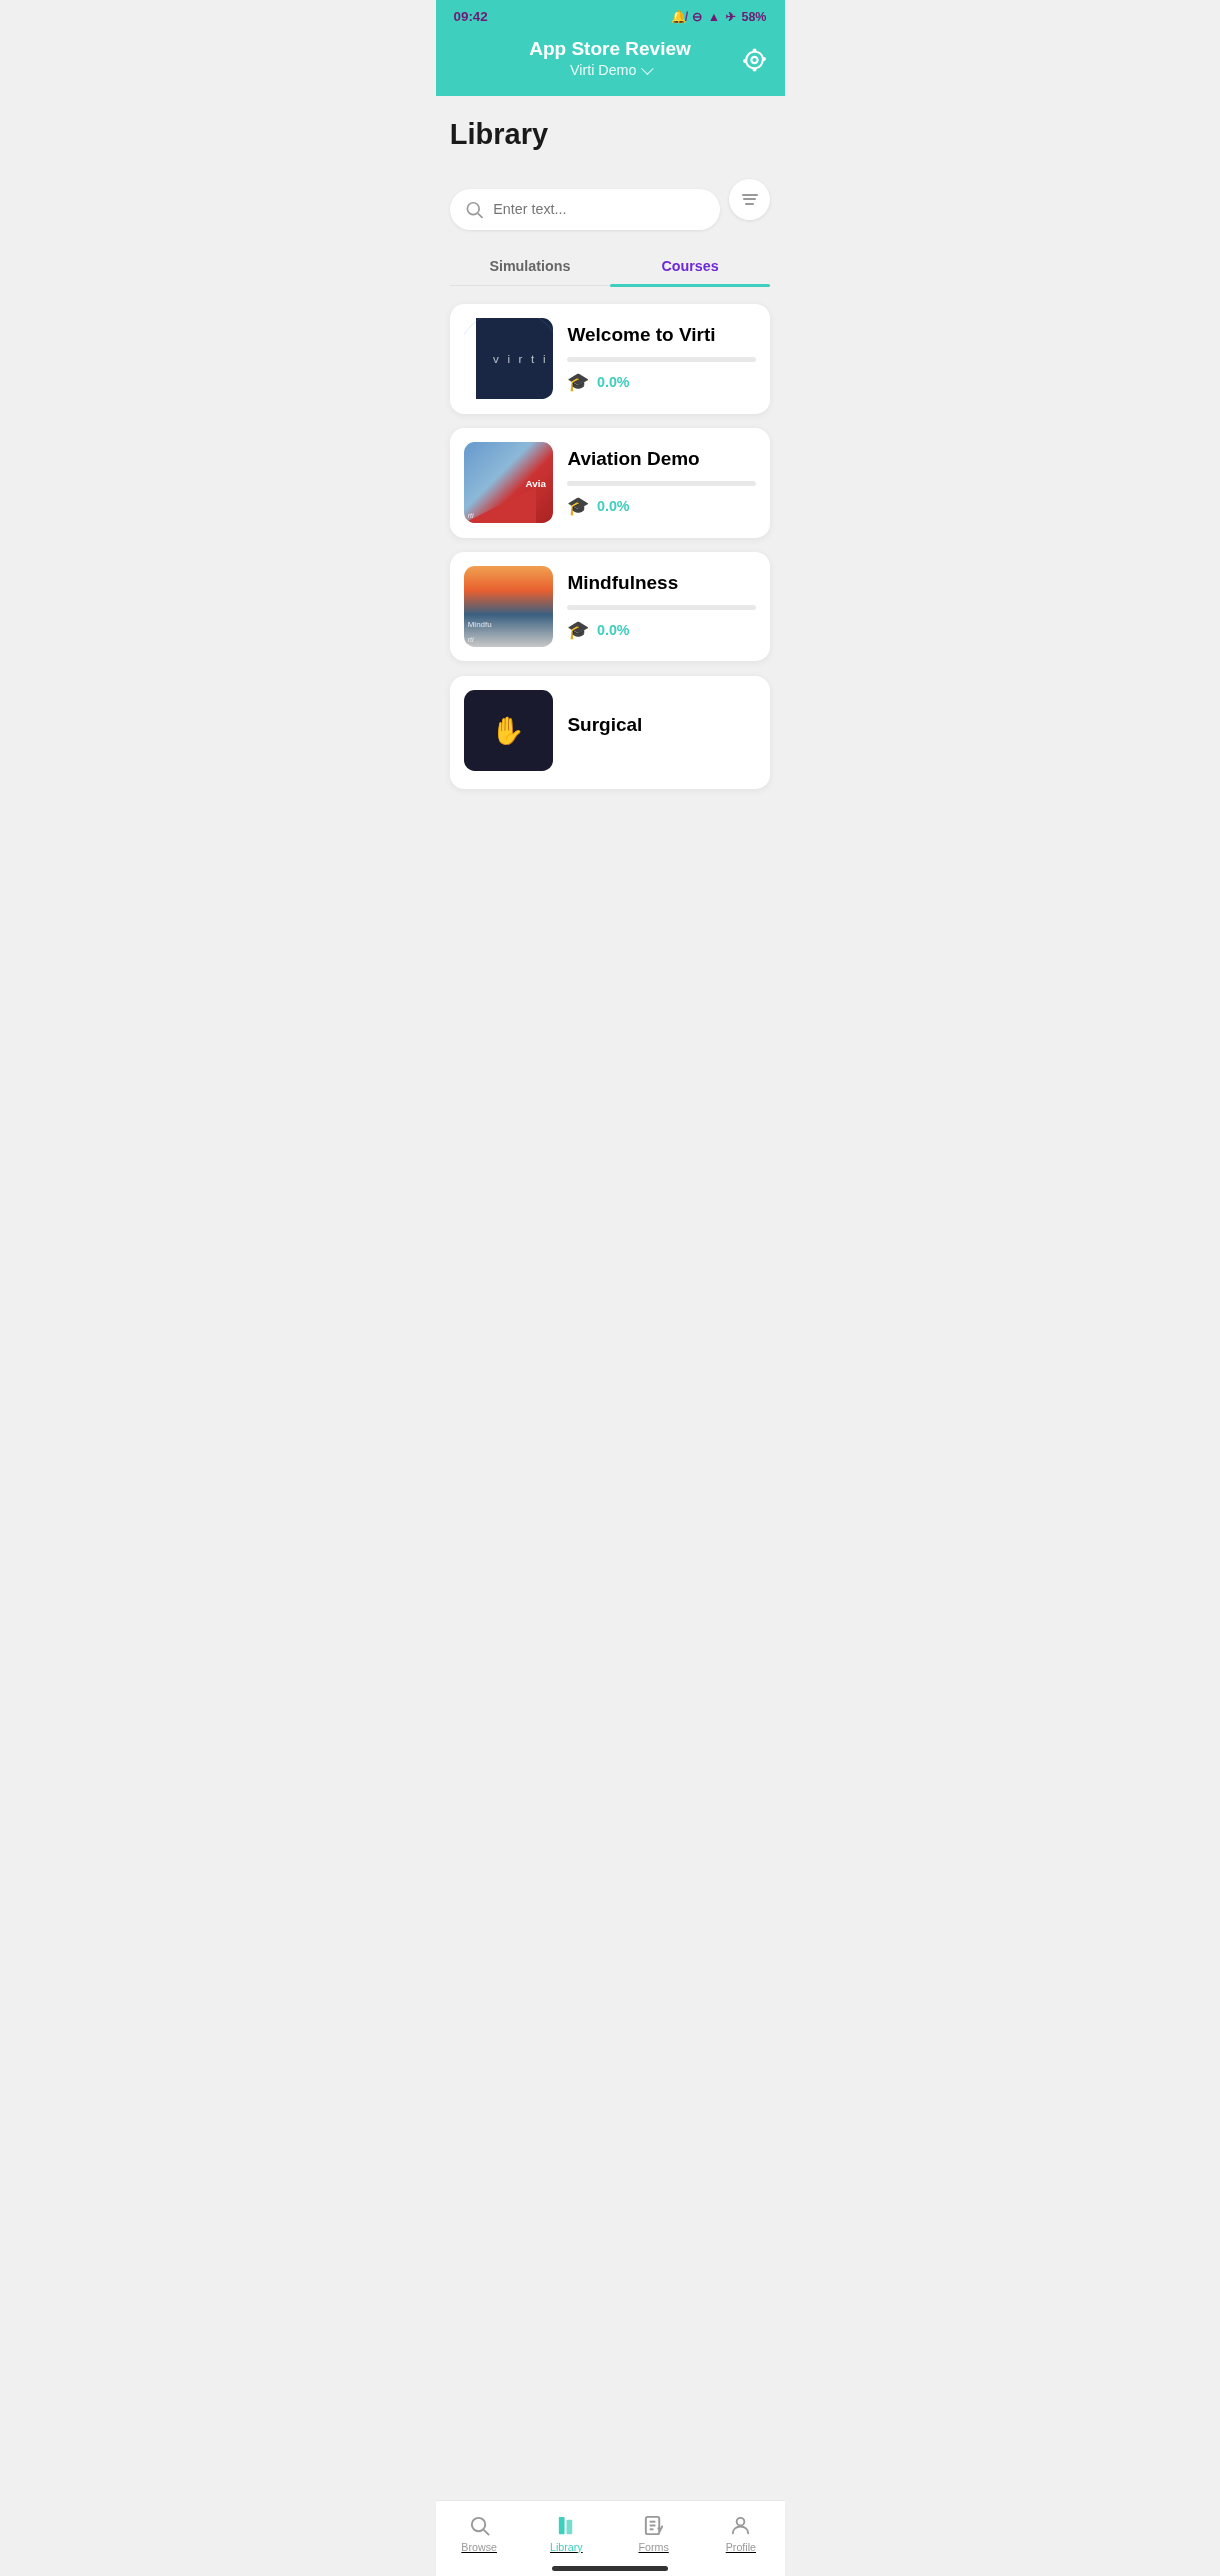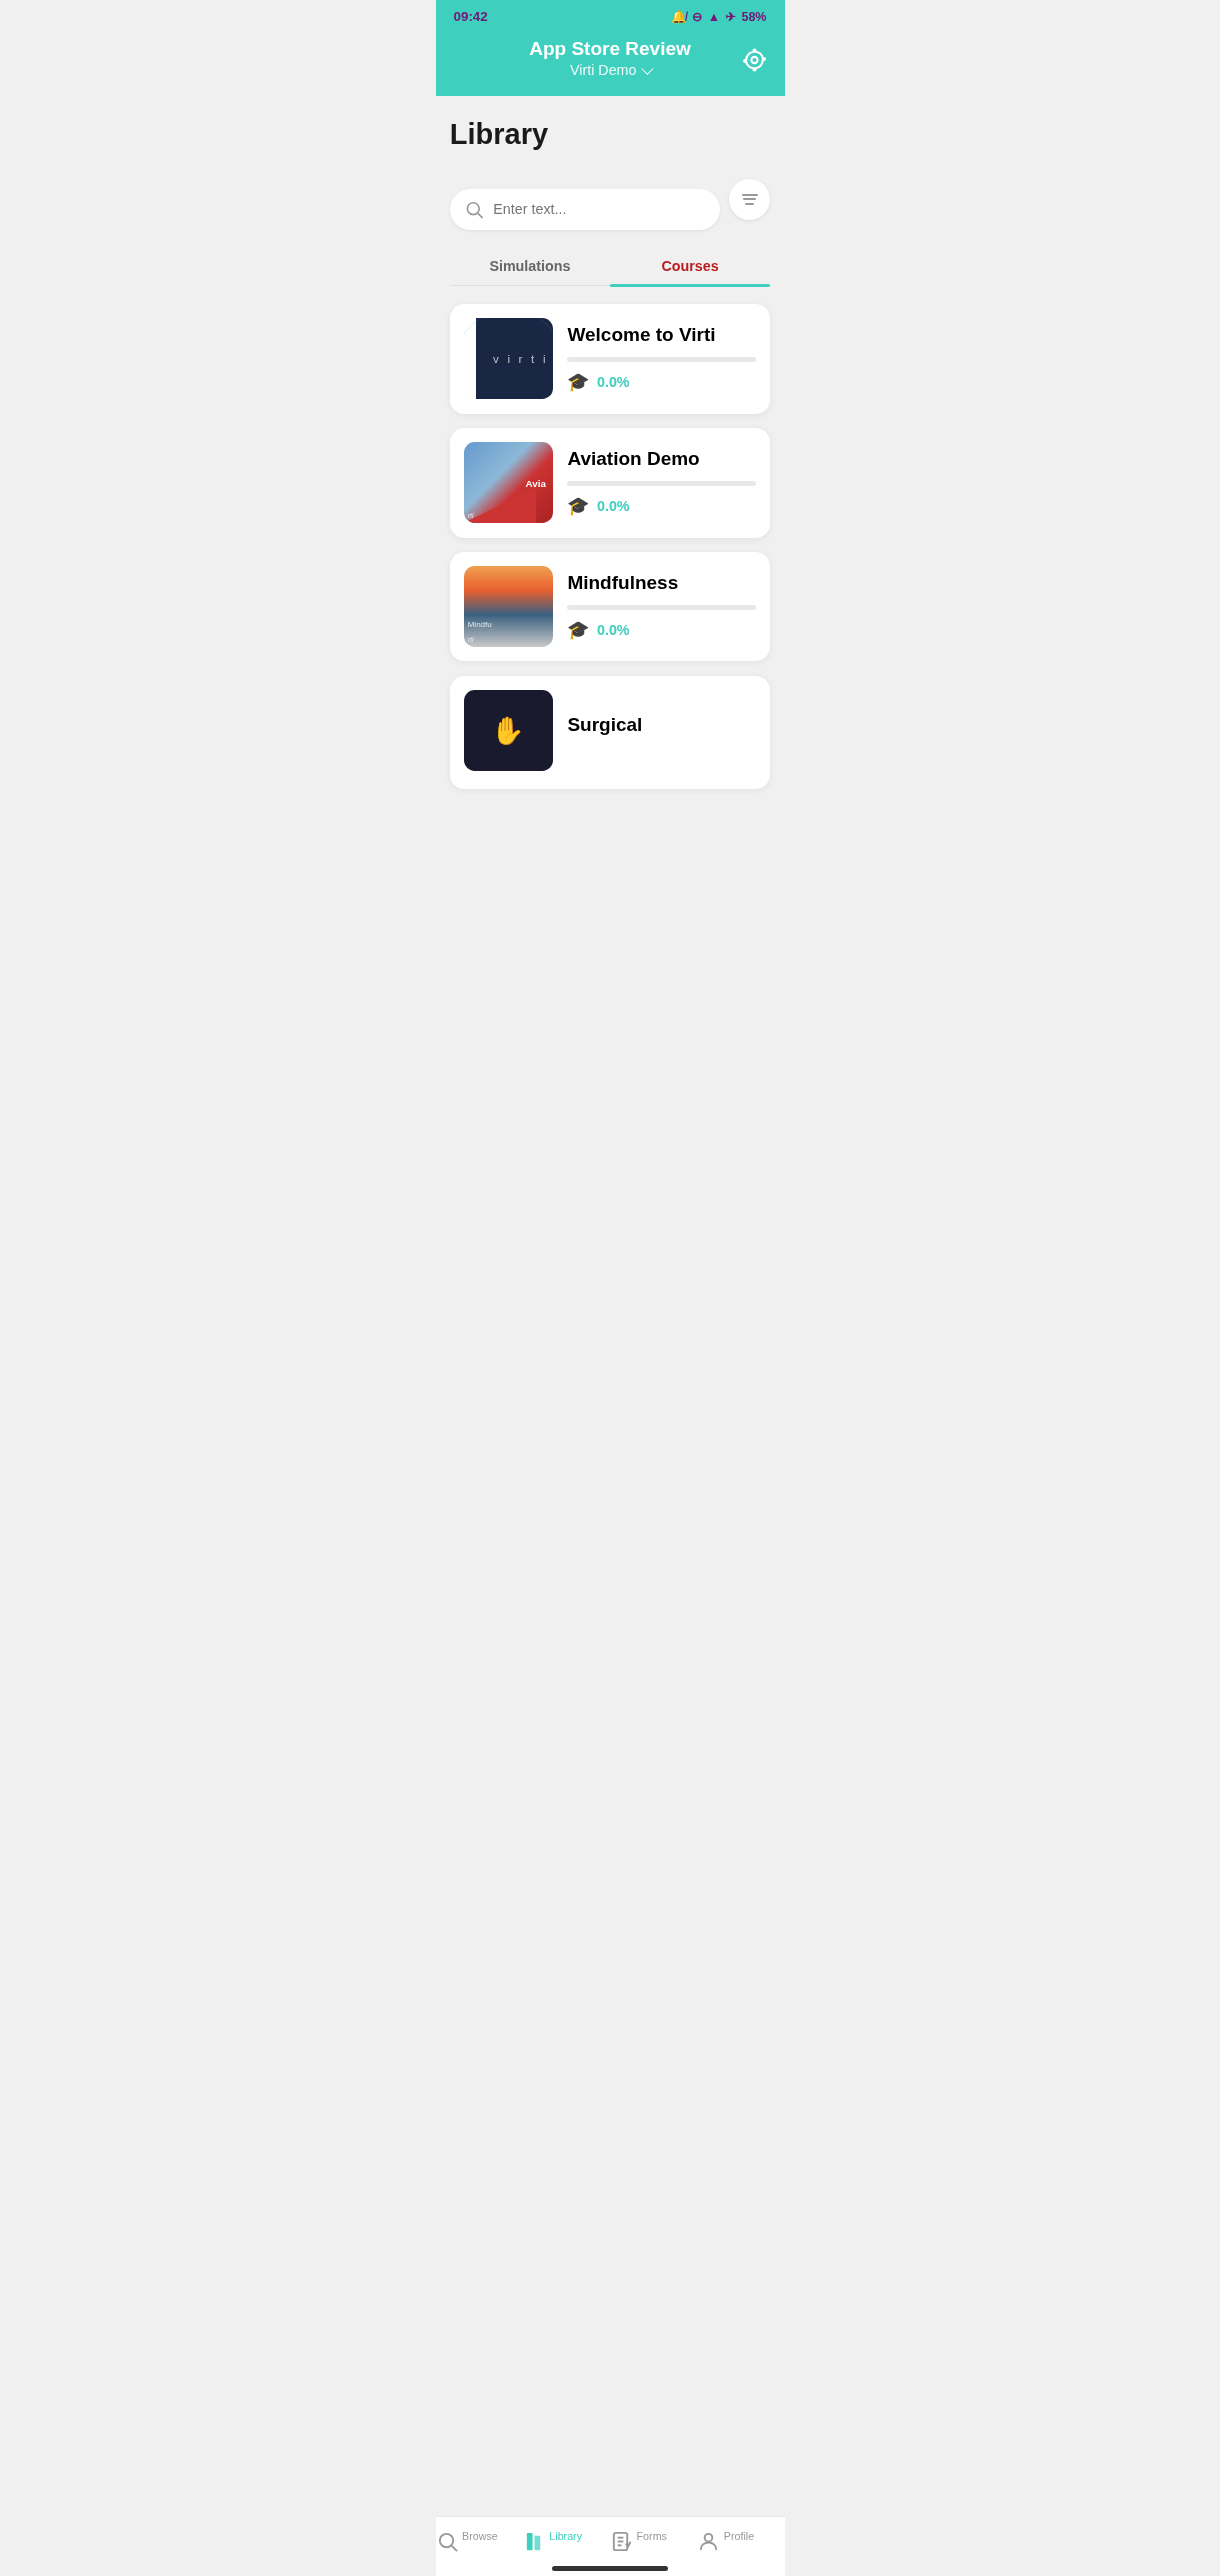--- a/index.html
+++ b/index.html
@@ -158,21 +158,21 @@
       flex: 1;
       text-align: center;
       padding: 10.7px 0;
       font-size: 14.3px;
       font-weight: 600;
       color: #666;
       cursor: pointer;
       position: relative;
     }
     .tab.active {
-      color: #b91c1c;
+      color: #6d28d9;
     }
     .tab.active::after {
       content: '';
       position: absolute;
       bottom: -1.8px;
       left: 0;
       right: 0;
       height: 2.7px;
       background: #3ecfbe;
       border-radius: 1.8px;
@@ -353,25 +353,26 @@
       bottom: 0;
       width: 349px;
       background: white;
       display: flex;
       border-top: 0.9px solid #e8e8e8;
       padding: 7.2px 0 18px;
     }
     .nav-item {
       flex: 1;
       display: flex;
-      flex-direction: row;
-      align-items: flex-start;
+      flex-direction: column;
+      align-items: center;
       gap: 3.6px;
       cursor: pointer;
       padding: 5.4px 0;
+      text-decoration: underline;
     }
     .nav-label {
       font-size: 10.7px;
       color: #999;
     }
     .nav-label.active {
       color: #3ecfbe;
     }
 
     

